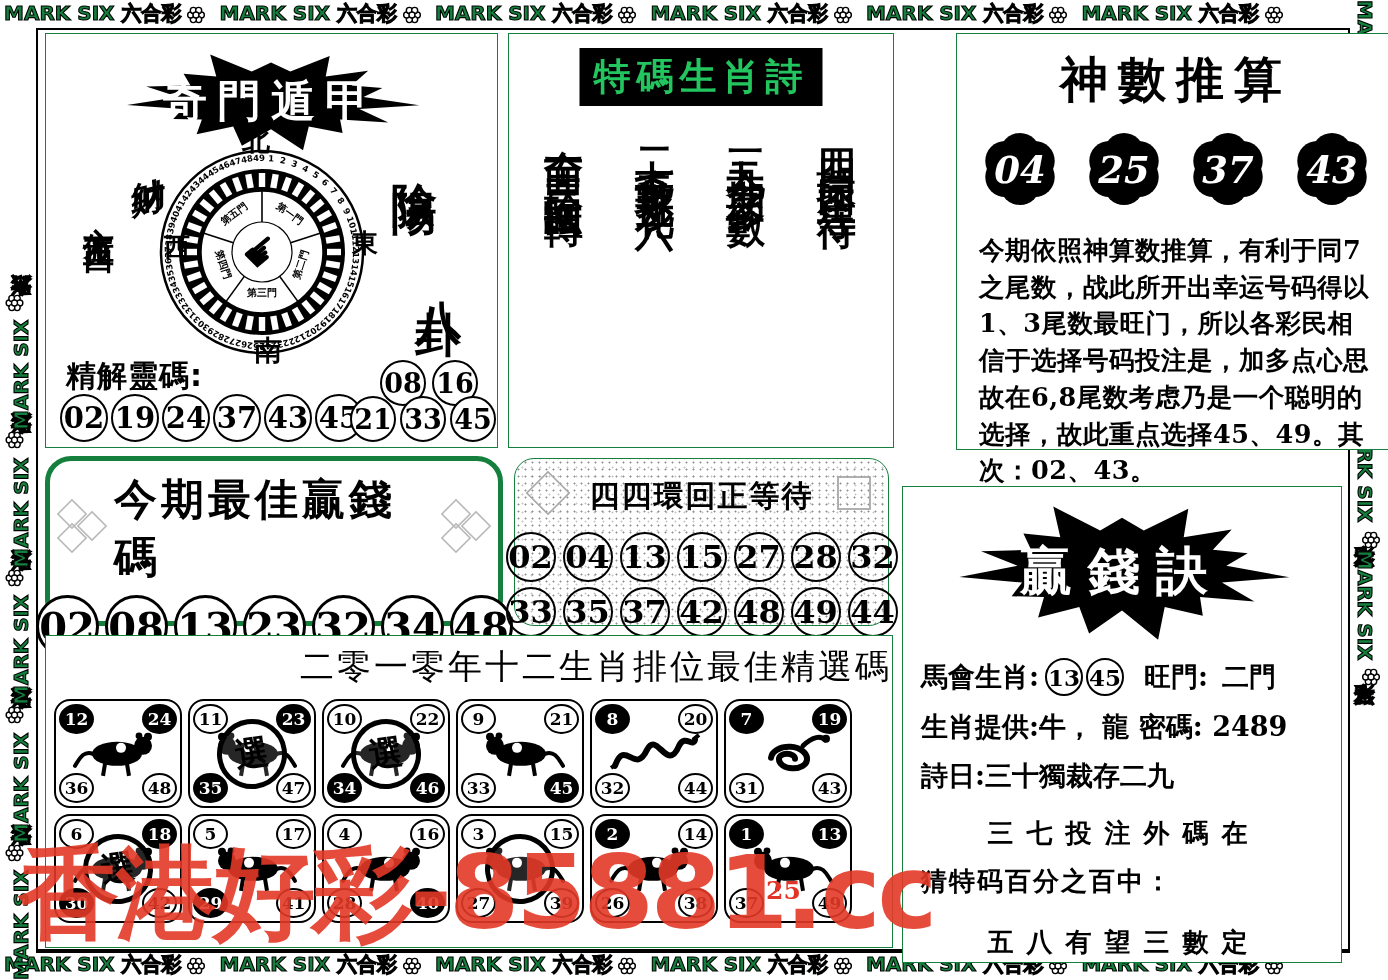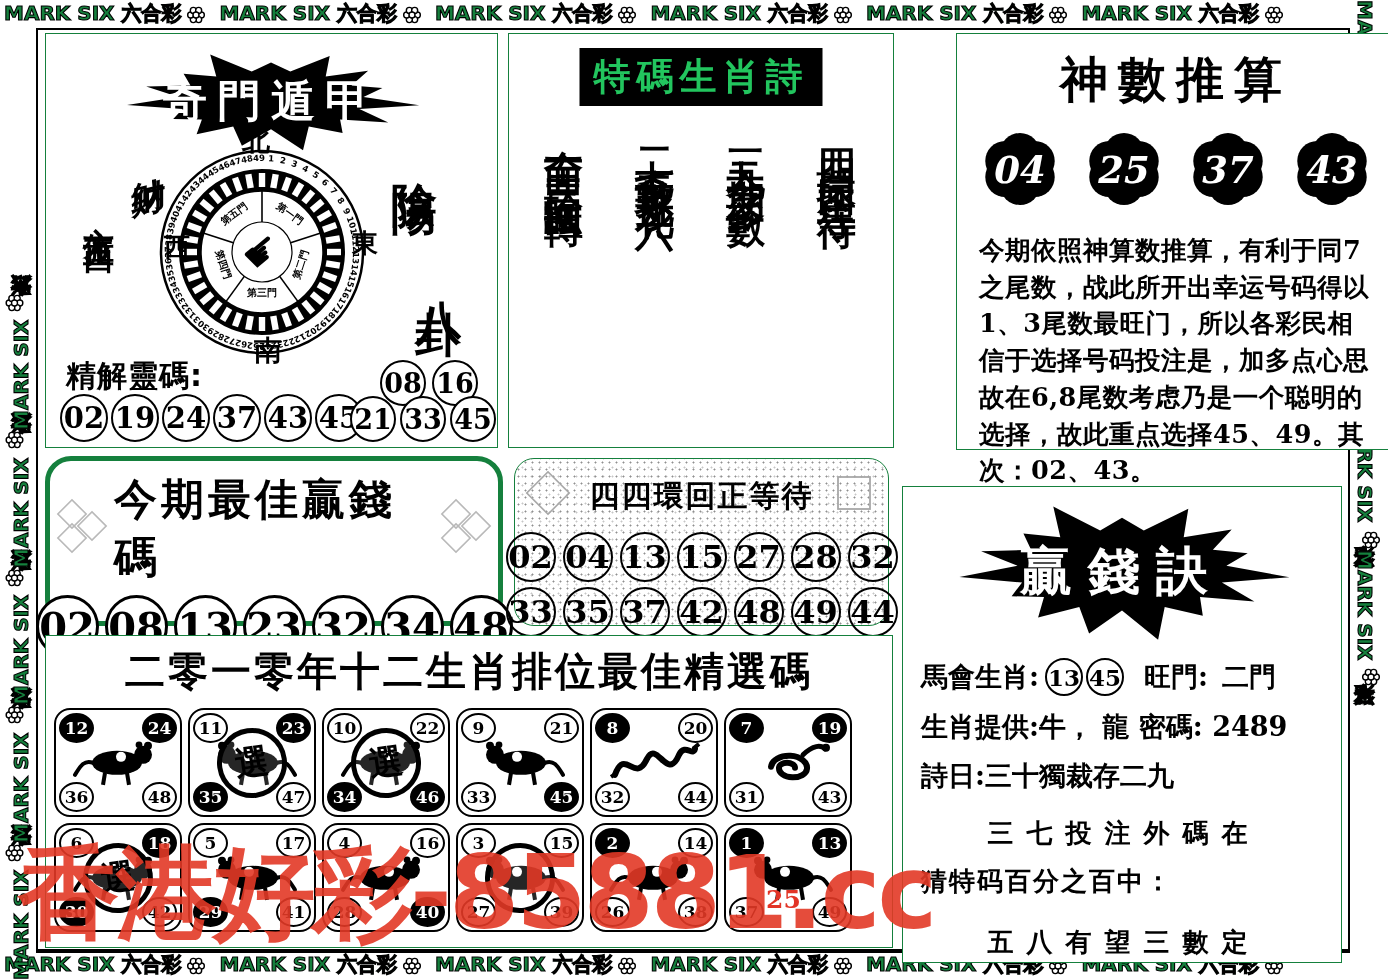--- a/index.html
+++ b/index.html
@@ -75,21 +75,21 @@
   #yingqian{left:902px;top:458px;width:440px;height:477px;margin-top:28px;}
   #yq-star{position:relative;width:350px;height:150px;margin:8px auto 0 auto;}
   .yq-line{display:flex;align-items:center;margin:13px 14px 0 18px;
       font-size:27px;font-weight:bold;white-space:nowrap;}
   .yq-line .gap{width:14px;}
   #yq-line4{font-family:"DejaVu Sans",sans-serif;font-weight:900;font-size:26px;letter-spacing:2px;}
   .yq-center{justify-content:center;letter-spacing:13px;font-size:26px;}
   #yq-line5{margin-top:22px;} #yq-line6{margin-top:26px;}
   
   #zodiac{left:45px;top:635px;width:848px;height:313px;}
-  #zodiac-title{text-align:center;font-size:40px;font-weight:bold;letter-spacing:3px;margin-top:8px;}
+  #zodiac-title{text-align:right;font-size:34px;font-weight:normal;letter-spacing:3px;margin-top:8px;}
   #zodiac-cells{display:flex;flex-wrap:wrap;padding:6px 3px 0 5px;}
   .zcell{position:relative;width:128px;height:109px;border:2.5px solid #000;border-radius:16px;
          margin:3px;box-sizing:border-box;background:#fff;}
   .corner{position:absolute;width:31px;height:26px;border:2px solid #000;border-radius:50%;
           display:flex;align-items:center;justify-content:center;
           font-size:17px;font-weight:bold;background:#fff;}
   .corner.filled{background:#000;color:#fff;}
   .c-tl{left:3px;top:3px;} .c-tr{right:3px;top:3px;}
   .c-bl{left:3px;bottom:3px;} .c-br{right:3px;bottom:3px;}
   .animal{position:absolute;left:50%;top:50%;transform:translate(-50%,-52%);}

